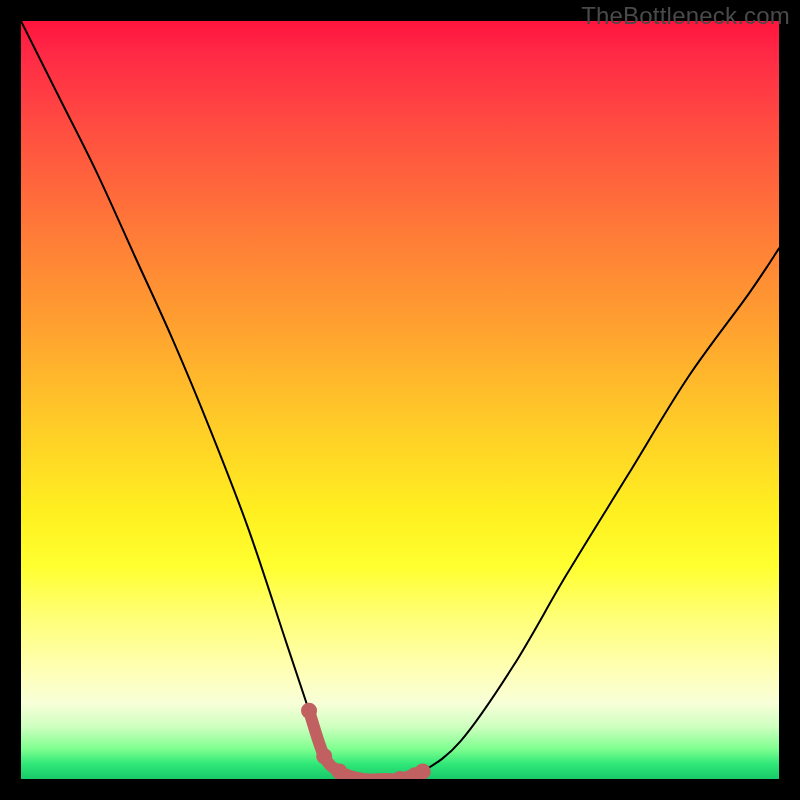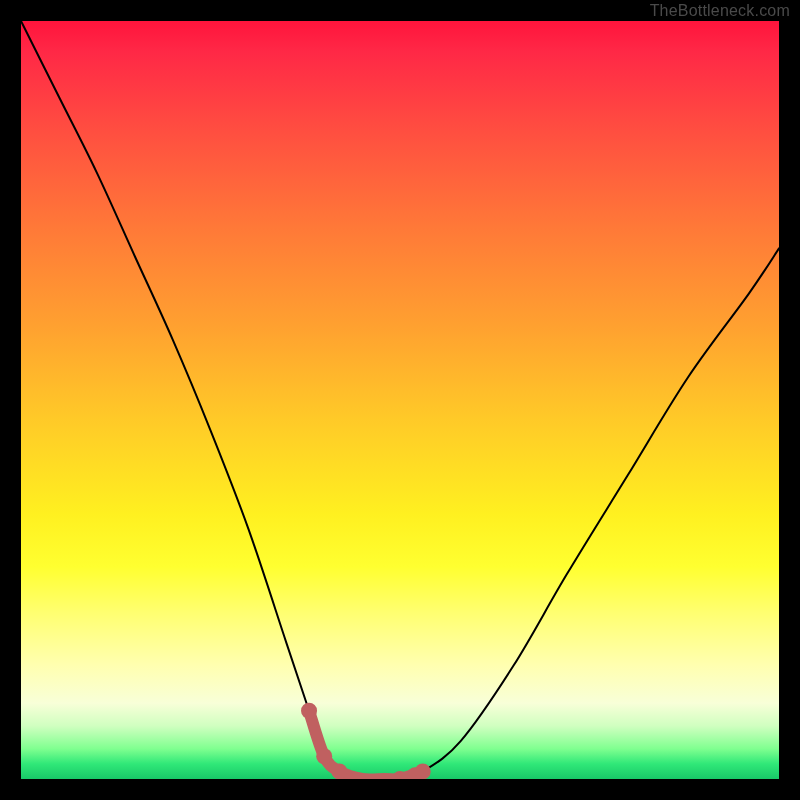--- a/index.html
+++ b/index.html
@@ -40,21 +40,21 @@
       #80ff90 96%,
       #30e878 98%,
       #18c868 100%
     );
   }
   .watermark {
     position: absolute;
     top: 2px;
     right: 10px;
     font-family: Arial, Helvetica, sans-serif;
-    font-size: 16px;
+    font-size: 24px;
     color: #4a4a4a;
     letter-spacing: 0.2px;
   }
   svg.curve {
     position: absolute;
     left: 0;
     top: 0;
     width: 758px;
     height: 758px;
   }

